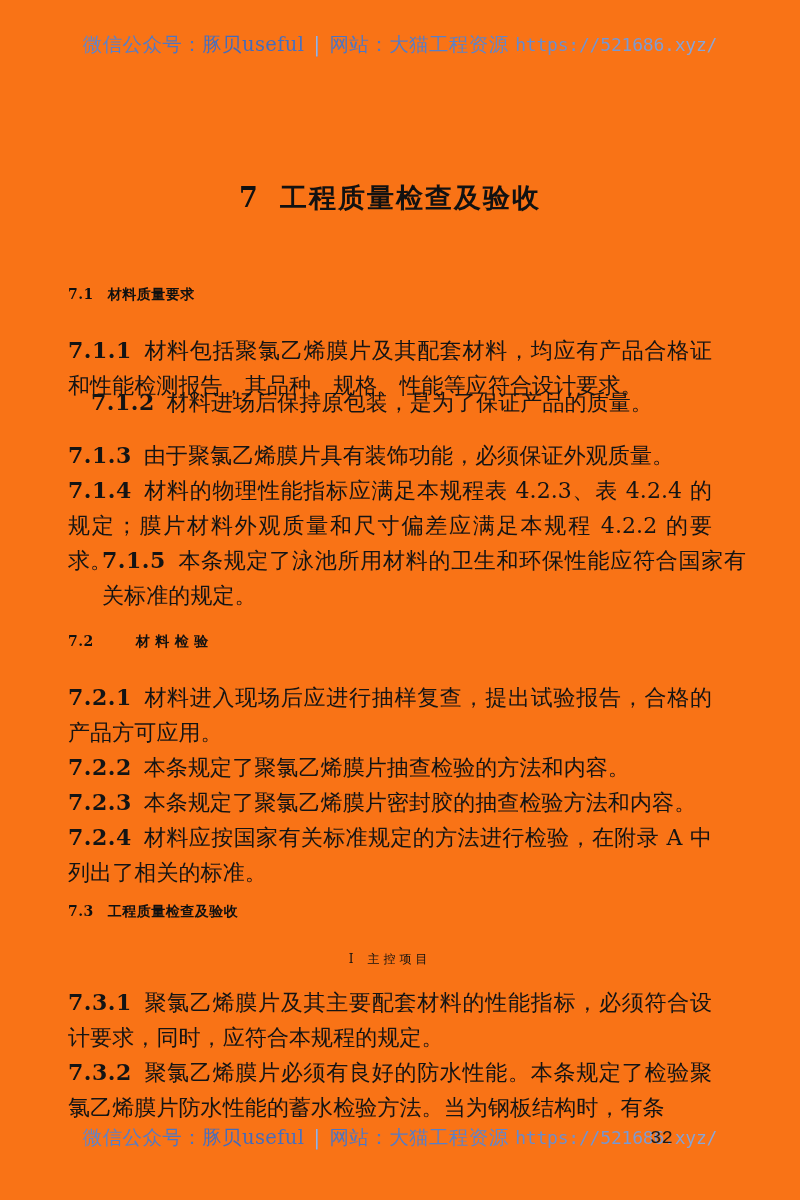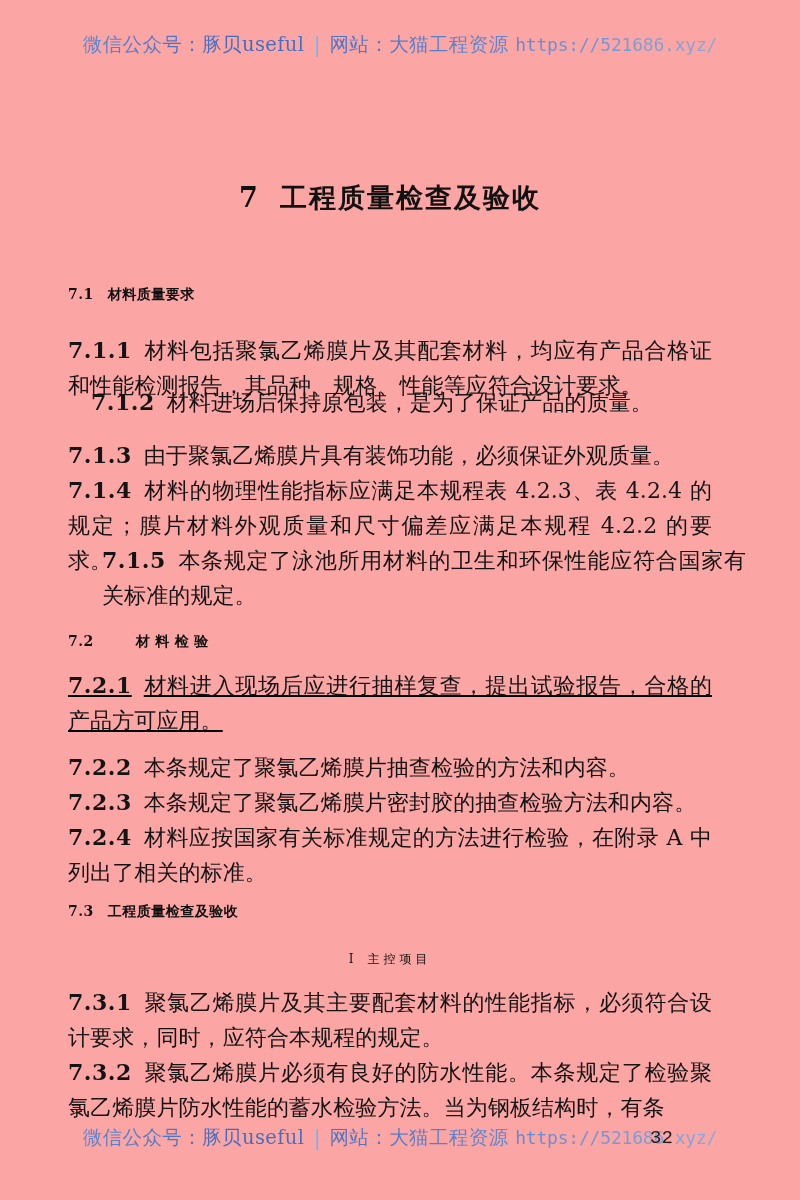--- a/index.html
+++ b/index.html
@@ -13,21 +13,21 @@
     position: relative;
     font-family: "DejaVu Serif", "Liberation Serif", serif;
     overflow: hidden;
   }
 
   .page {
     position: absolute;
     left: 0; top: 0;
     width: 800px;
     height: 1200px;
-    background: #fca5a5;
+    background: #f97316;
   }
 
   
   .watermark {
     position: absolute;
     left: 0;
     width: 800px;
     text-align: center;
     white-space: nowrap;
     font-family: "DejaVu Serif", "Liberation Serif", serif;
@@ -170,21 +170,21 @@
         <span class="label">7.1.5</span><span>本条规定了泳池所用材料的卫生和环保性能应符合国家有关标准的规定。</span>
       </p>
     </div>
 
     <div class="blk" style="top:465px;">
       <div class="section-title spaced">
         <span class="num">7.2</span><span class="txt">材料检验</span>
       </div>
     </div>
 
-    <div class="blk" style="top:500px;text-decoration:underline;">
+    <div class="blk" style="top:512px;">
       <p class="para">
         <span class="label">7.2.1</span><span>材料进入现场后应进行抽样复查，提出试验报告，合格的产品方可应用。</span>
       </p>
     </div>
 
     <div class="blk" style="top:582px;">
       <p class="para">
         <span class="label">7.2.2</span><span>本条规定了聚氯乙烯膜片抽查检验的方法和内容。</span>
       </p>
     </div>

